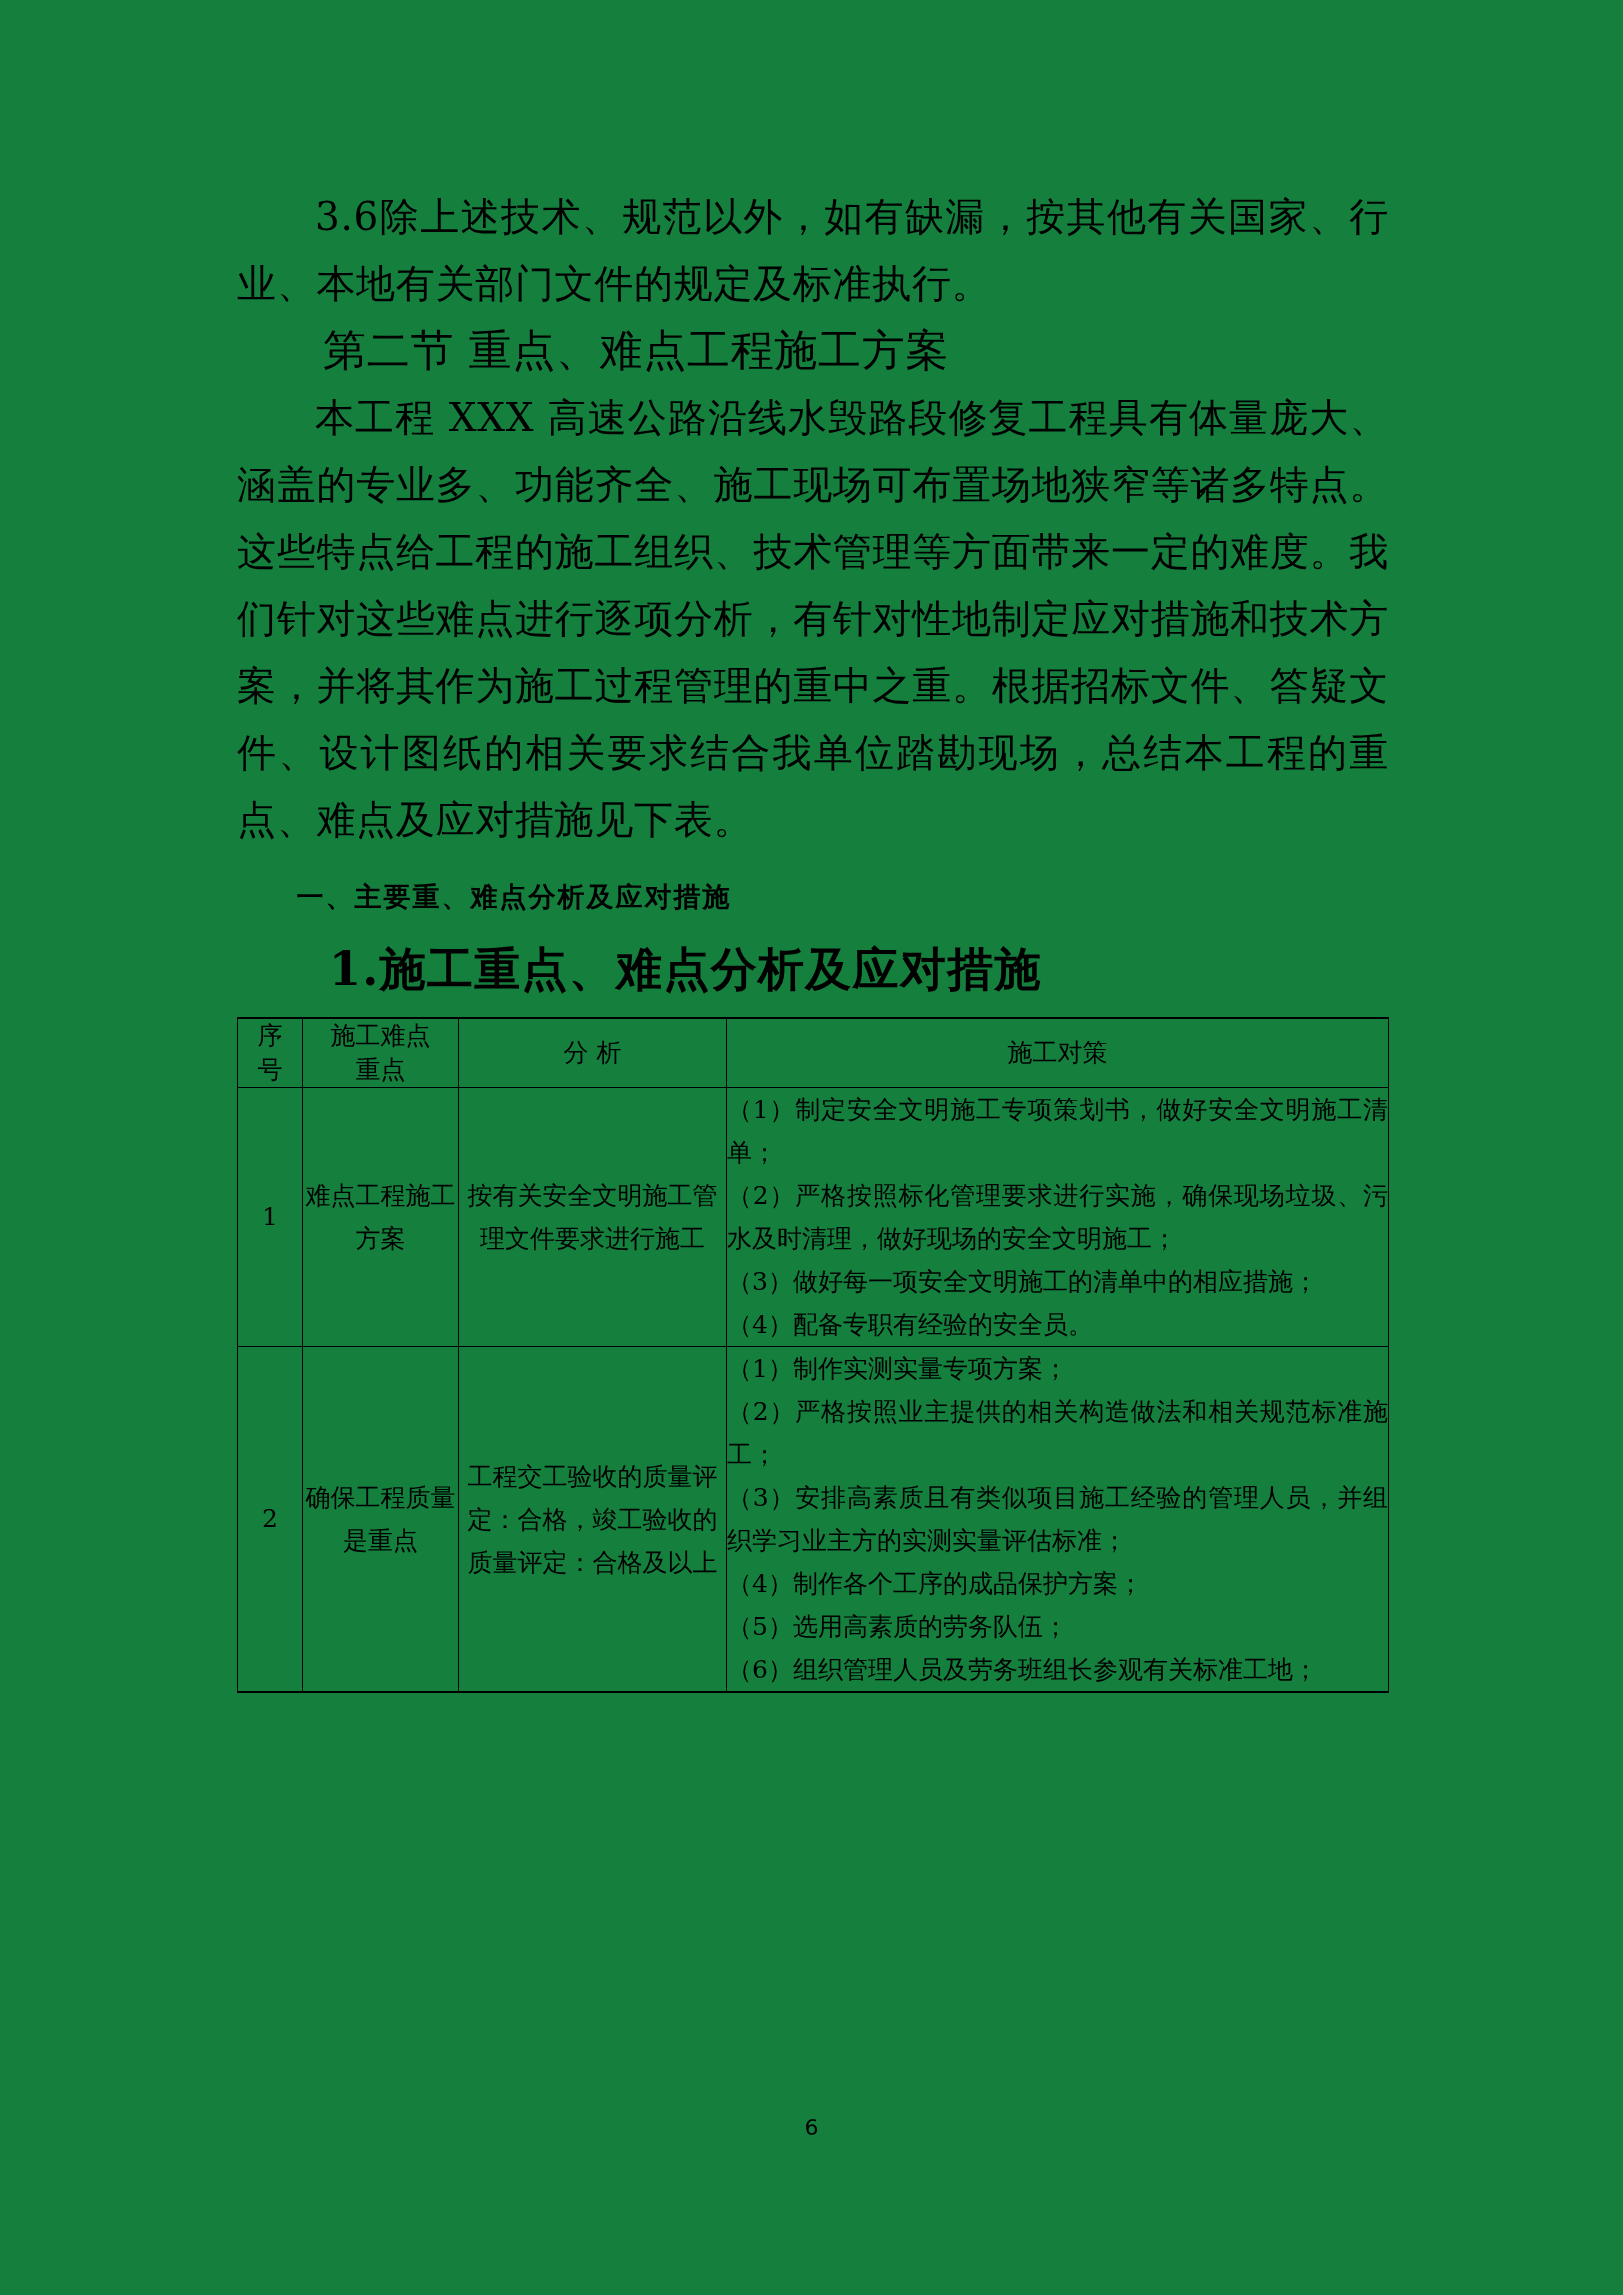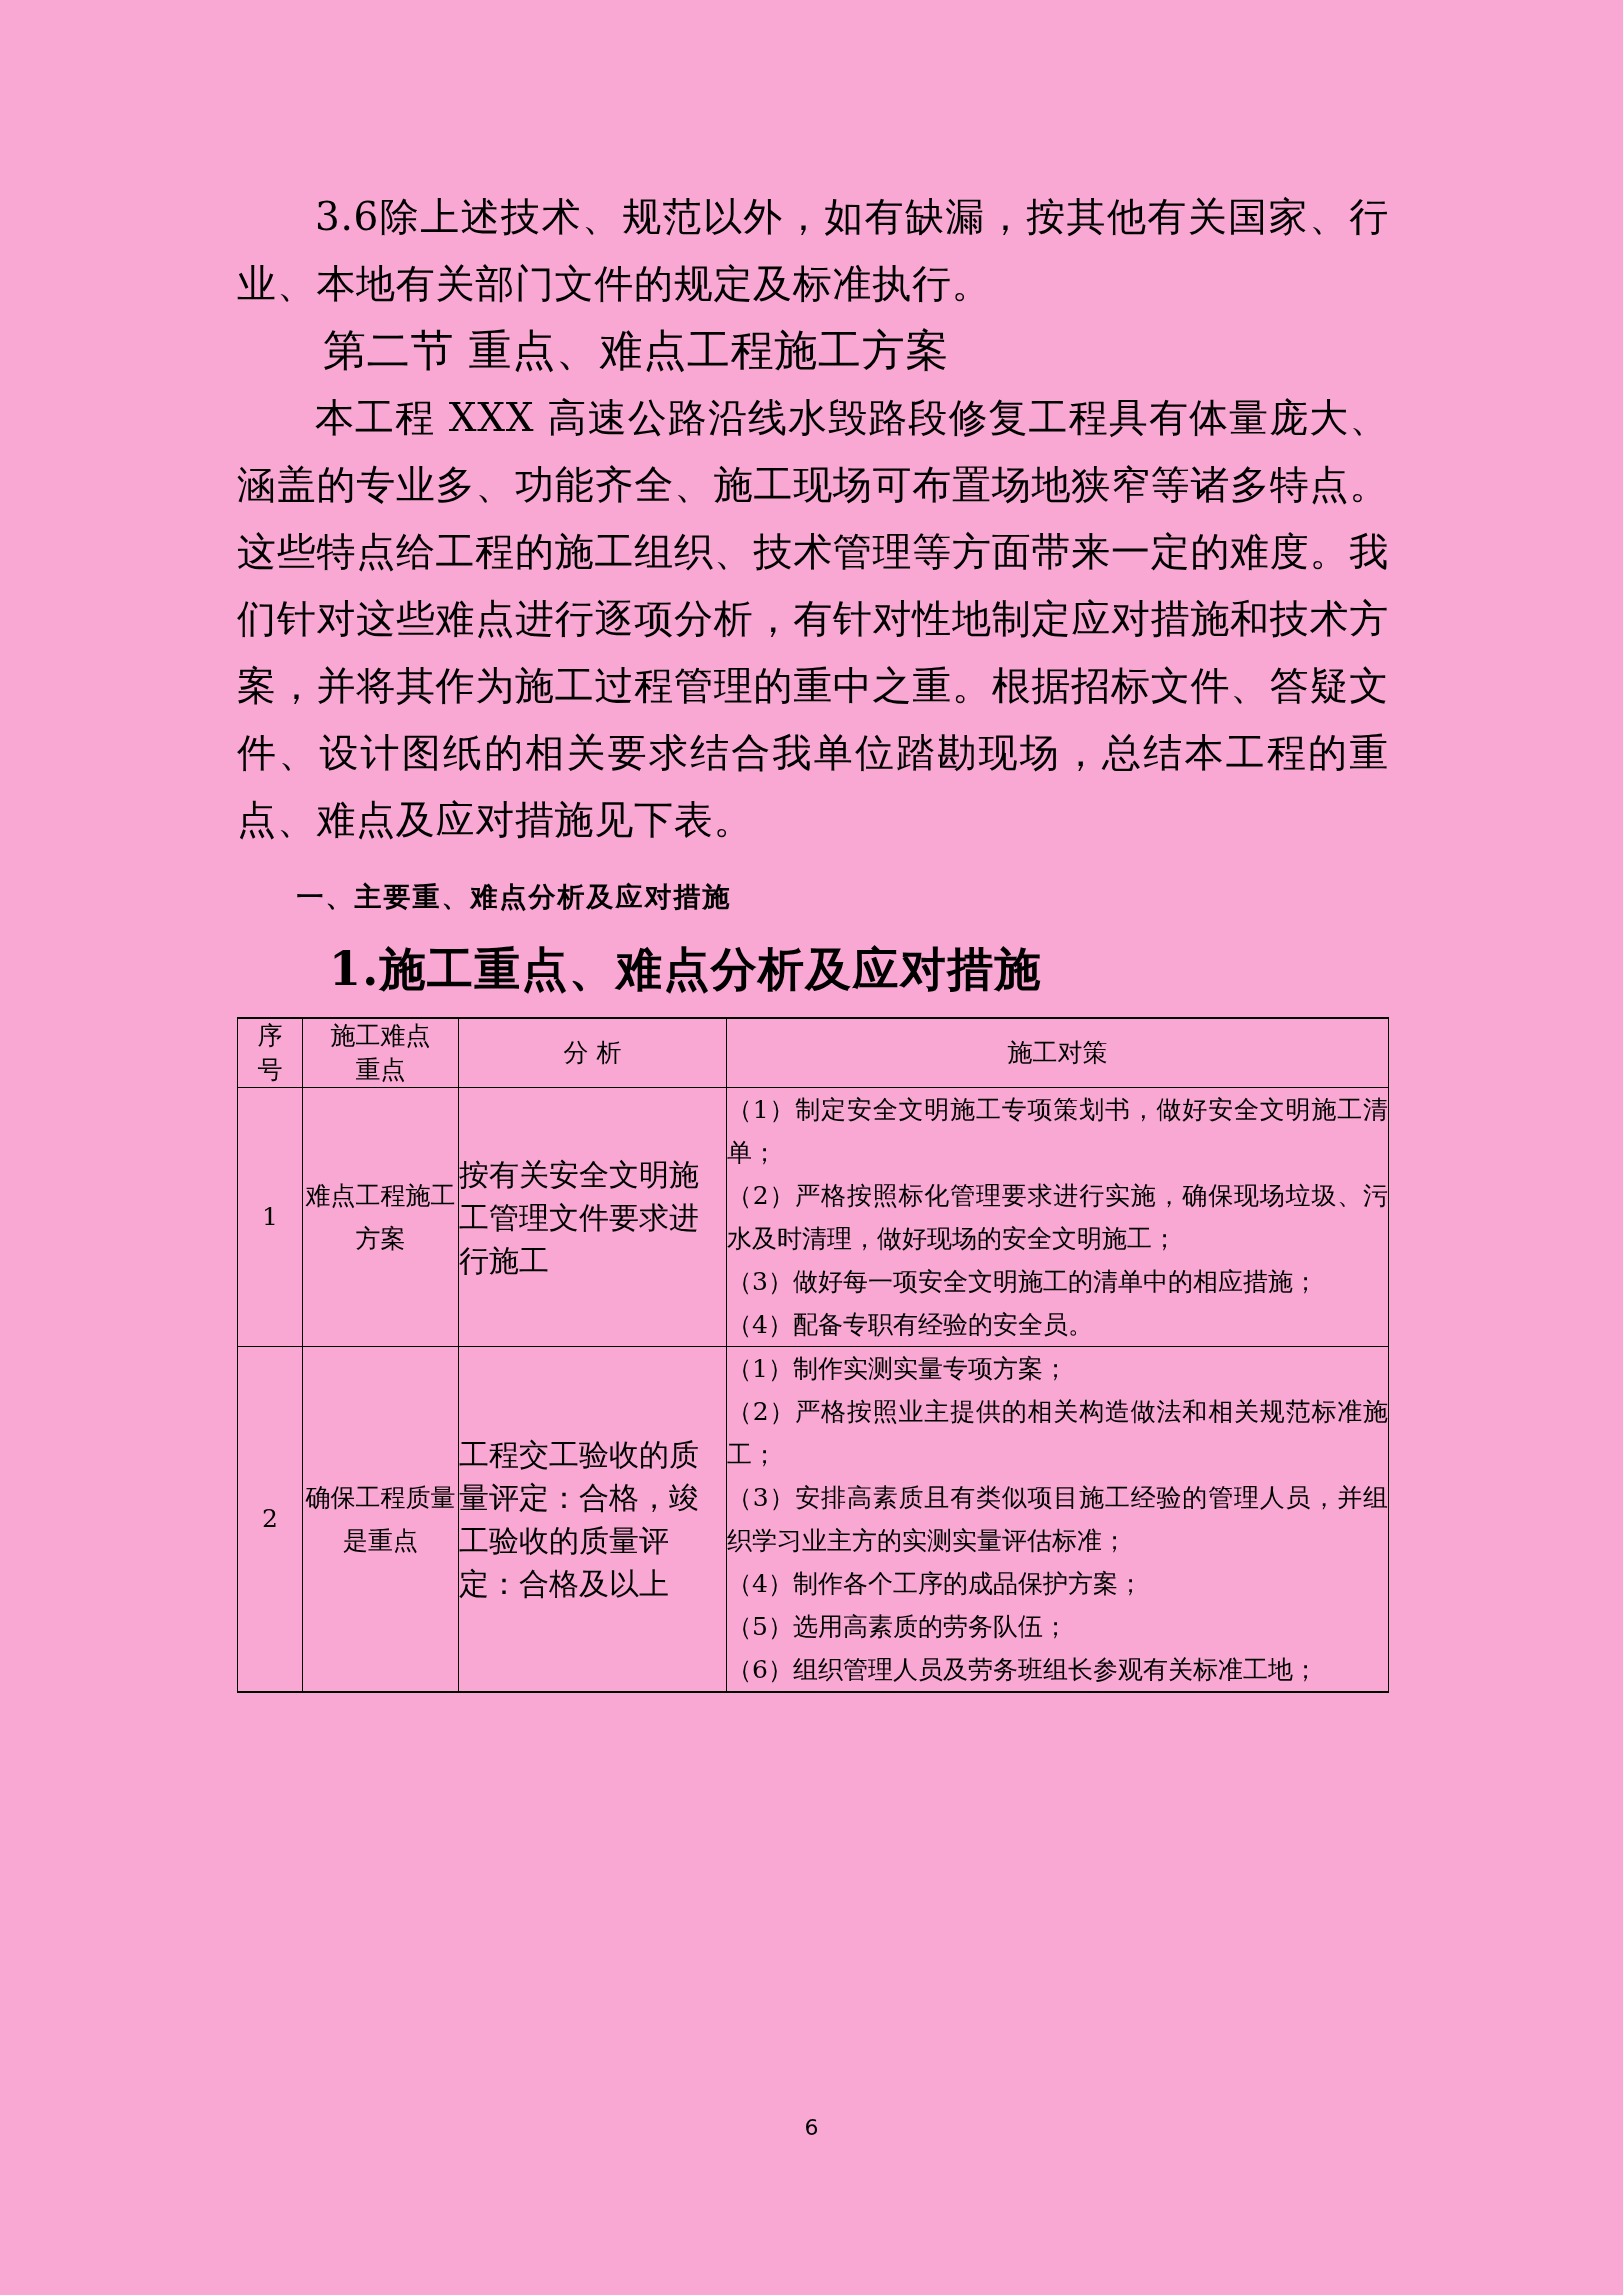--- a/index.html
+++ b/index.html
@@ -4,21 +4,21 @@
 <style>
   html, body {
     margin: 0;
     padding: 0;
     background: #ffffff;
   }
   .page {
     position: relative;
     width: 1623px;
     height: 2295px;
-    background: #f9a8d4;
+    background: #15803d;
     box-sizing: border-box;
     font-family: "DejaVu Sans", "Liberation Sans", sans-serif;
     color: #000000;
     overflow: hidden;
   }
   .content {
     position: absolute;
     left: 237px;
     top: 183px;
     width: 1152px;
@@ -116,22 +116,22 @@
     font-size: 25px;
     line-height: 43px;
     padding: 7.9px 9.2px 7.9px 9.2px;
     vertical-align: top;
   }
   .cell-meas p {
     margin: 0;
     text-indent: 0;
   }
   .cell-ana {
-    text-align: left;
-    font-size: 30px;
+    text-align: center;
+    font-size: 25px;
     line-height: 43px;
     padding: 5.2px 6.5px;
   }
 
   
   .footer {
     position: absolute;
     left: 0;
     top: 2115px;
     width: 1623px;

